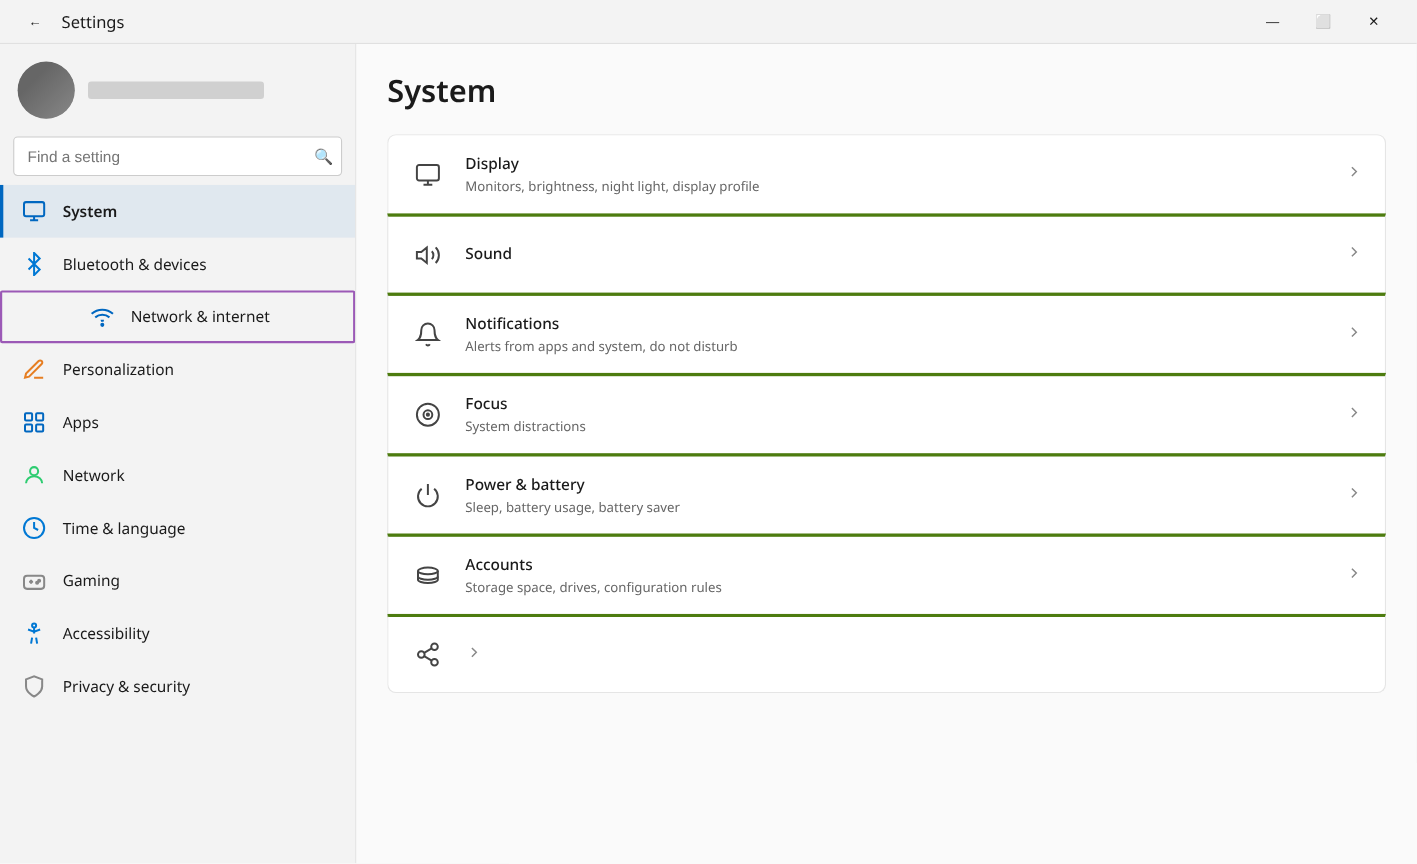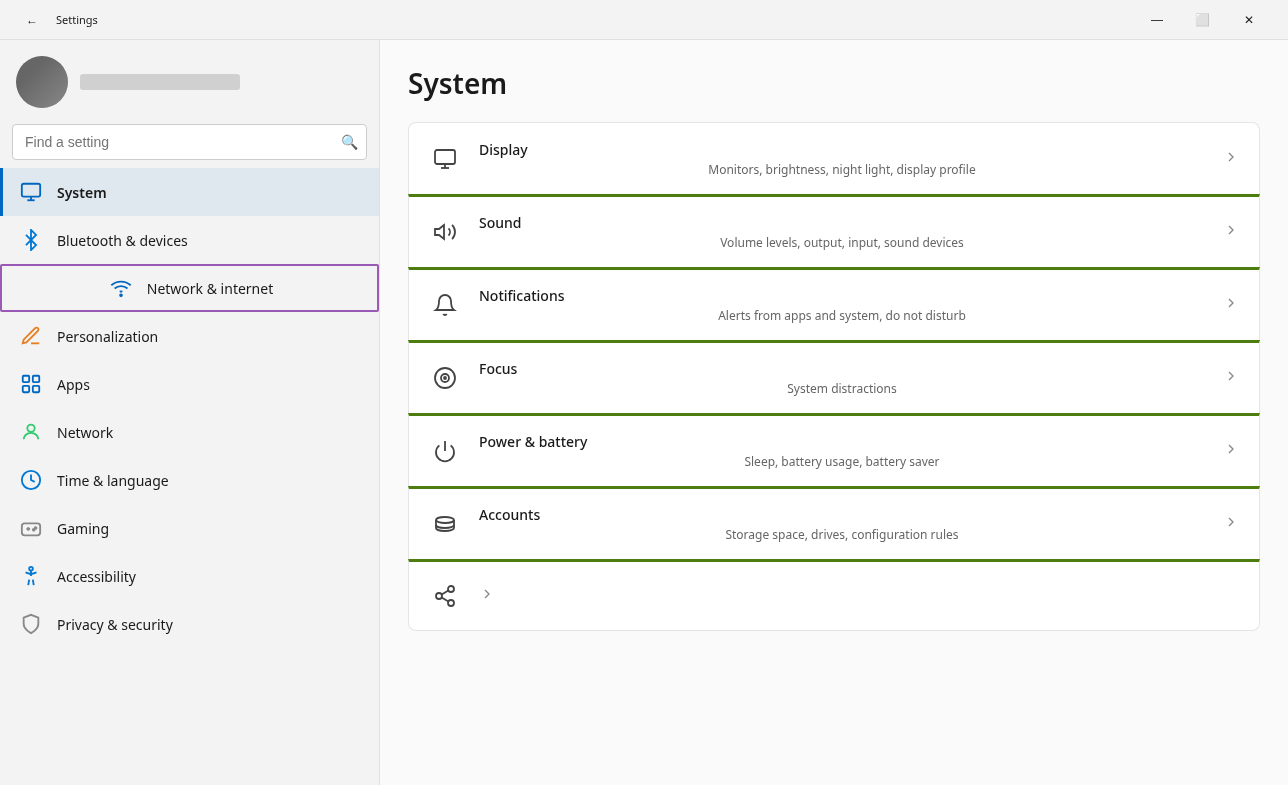--- a/index.html
+++ b/index.html
@@ -17,21 +17,21 @@
     .title-bar {
       display: flex;
       align-items: center;
       background: #f3f3f3;
       height: 40px;
       padding: 0 16px;
       border-bottom: 1px solid #e0e0e0;
       flex-shrink: 0;
     }
     .title-bar-title {
-      font-size: 11px;
+      font-size: 15px;
       color: #1a1a1a;
       margin-left: 8px;
     }
     .title-bar-controls {
       margin-left: auto;
       display: flex;
       gap: 0;
     }
     .title-bar-btn {
       width: 46px;
@@ -48,21 +48,21 @@
 
     
     .app-body {
       display: flex;
       flex: 1;
       overflow: hidden;
     }
 
     
     .sidebar {
-      width: 380px;
+      width: 324px;
       background: #f3f3f3;
       display: flex;
       flex-direction: column;
       border-right: 1px solid #e0e0e0;
       flex-shrink: 0;
       overflow-y: auto;
     }
 
     .sidebar-profile {
       display: flex;
@@ -224,21 +224,20 @@
     }
     .setting-title {
       font-size: 14px;
       font-weight: 500;
       color: #1a1a1a;
       margin-bottom: 2px;
     }
     .setting-desc {
       font-size: 12px;
       color: #666;
-      text-align: center;
     }
 
     .setting-chevron {
       color: #888;
       font-size: 14px;
     }
 
     
     .setting-item + .setting-item {
       border-top: 3px solid #4d7c0f;
@@ -407,21 +406,20 @@
         <div class="setting-item">
           <div class="setting-icon">
             <svg width="24" height="24" viewBox="0 0 24 24" fill="none" stroke="#444" stroke-width="1.8">
               <polygon points="11 5 6 9 2 9 2 15 6 15 11 19 11 5"></polygon>
               <path d="M19.07 4.93a10 10 0 0 1 0 14.14"></path>
               <path d="M15.54 8.46a5 5 0 0 1 0 7.07"></path>
             </svg>
           </div>
           <div class="setting-text">
             <div class="setting-title">Sound</div>
-            <div class="setting-desc">Volume levels, output, input, sound devices</div>
           </div>
           <span class="setting-chevron"><svg width="16" height="16" viewBox="0 0 24 24" fill="none" stroke="#888" stroke-width="2">
               <polyline points="9 18 15 12 9 6"></polyline>
             </svg></span>
         </div>
         <div class="setting-item">
           <div class="setting-icon">
             <svg width="24" height="24" viewBox="0 0 24 24" fill="none" stroke="#444" stroke-width="1.8">
               <path d="M18 8A6 6 0 0 0 6 8c0 7-3 9-3 9h18s-3-2-3-9"></path>
               <path d="M13.73 21a2 2 0 0 1-3.46 0"></path>

